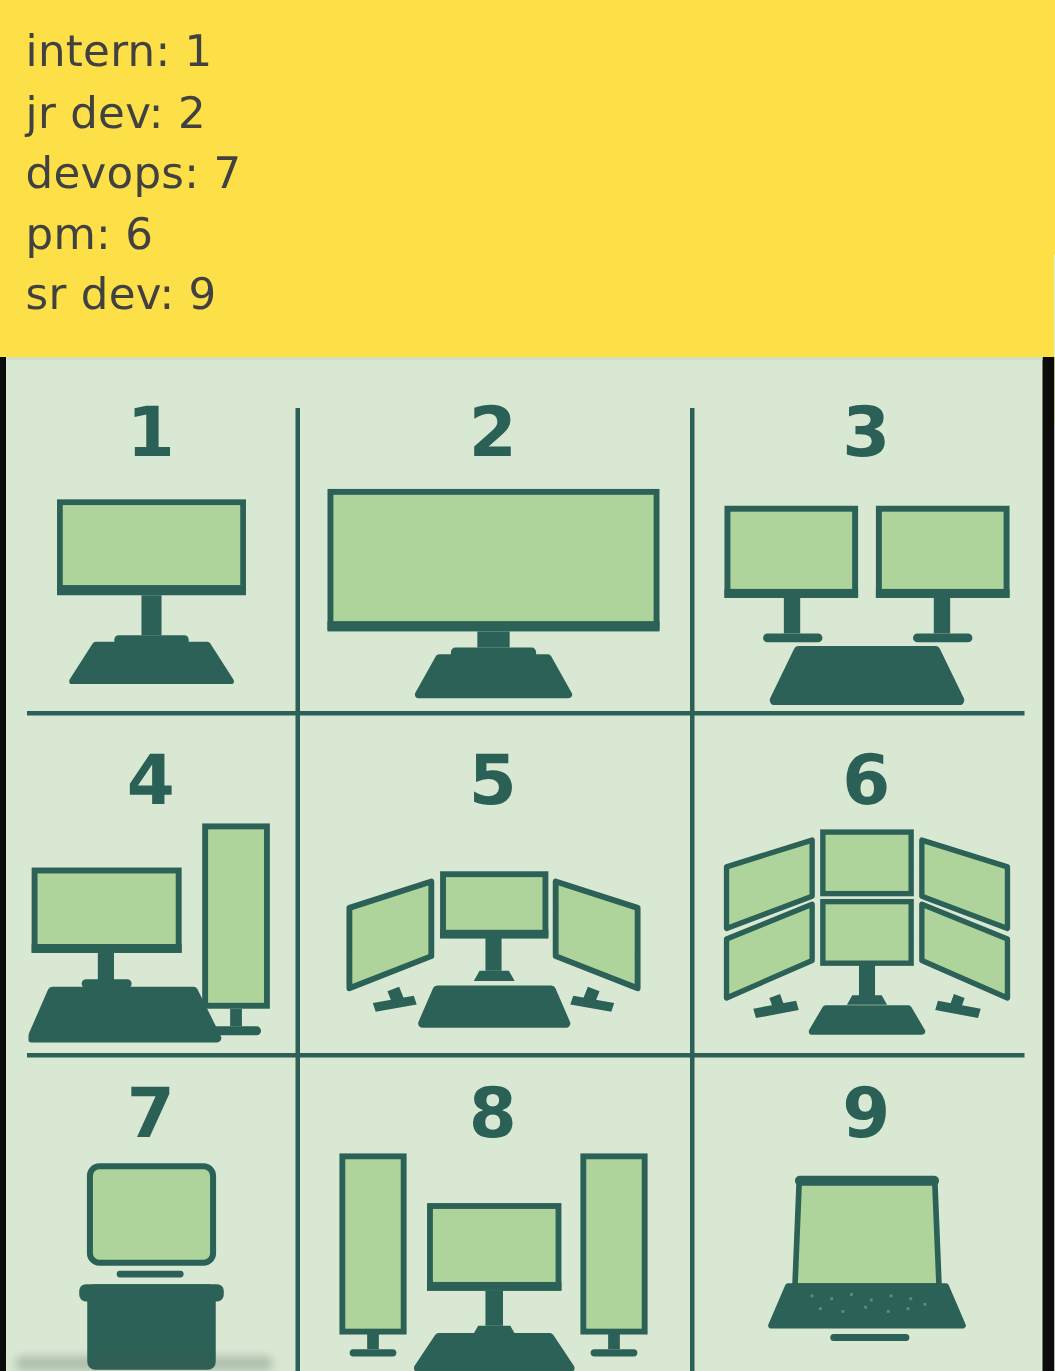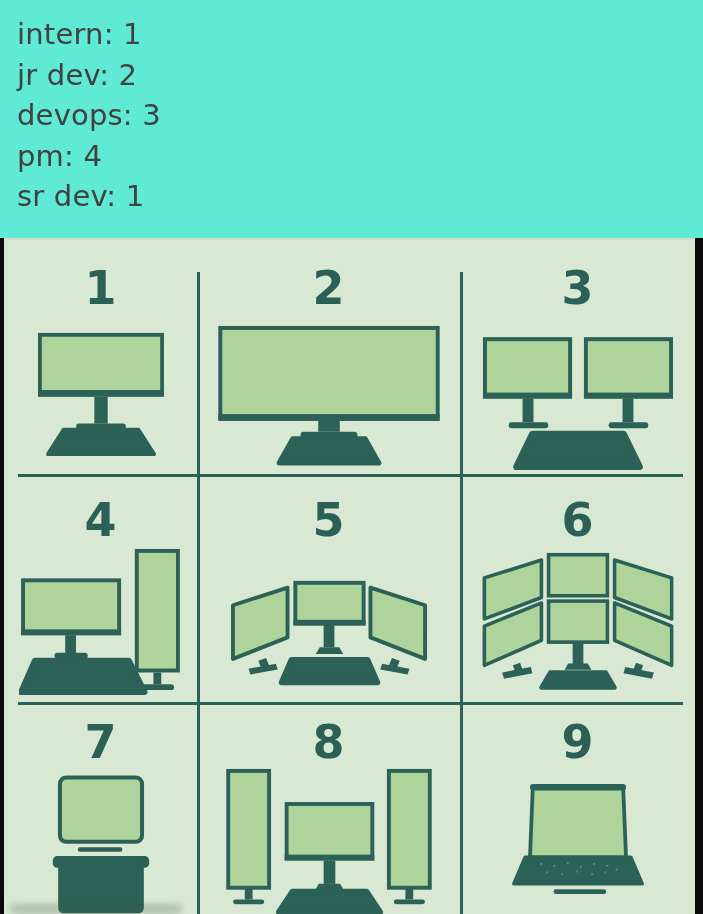--- a/index.html
+++ b/index.html
@@ -4,21 +4,21 @@
 <style>
   html,body{margin:0;padding:0;}
   body{
     width:703px;height:914px;overflow:hidden;position:relative;
     background:#ffffff;
     font-family:"DejaVu Sans","Liberation Sans",sans-serif;
   }
   
   .header{
     position:absolute;left:0;top:0;width:703px;height:282px;
-    background:#5eead4;box-sizing:border-box;
+    background:#fde047;box-sizing:border-box;
     padding:14px 0 0 17px;
   }
   .legend-line{
     font-size:29px;line-height:40.5px;color:#414141;letter-spacing:0.2px;
   }
   
   .frame{
     position:absolute;left:0;top:238px;width:703px;height:676px;
     background:#0b0b0b;
   }
@@ -59,23 +59,23 @@
     position:absolute;left:6px;bottom:0;width:172px;height:10px;
     background:rgba(70,90,80,0.28);filter:blur(3px);border-radius:5px;
   }
 </style>
 </head>
 <body>
 
 <div class="header">
   <div class="legend-line">intern: 1</div>
   <div class="legend-line">jr dev: 2</div>
-  <div class="legend-line">devops: 3</div>
-  <div class="legend-line">pm: 4</div>
-  <div class="legend-line">sr dev: 1</div>
+  <div class="legend-line">devops: 7</div>
+  <div class="legend-line">pm: 6</div>
+  <div class="legend-line">sr dev: 9</div>
 </div>
 
 <div class="frame">
 <div class="panel">
 
   <div class="vline v1"></div>
   <div class="vline v2"></div>
   <div class="hline h1"></div>
   <div class="hline h2"></div>
 

